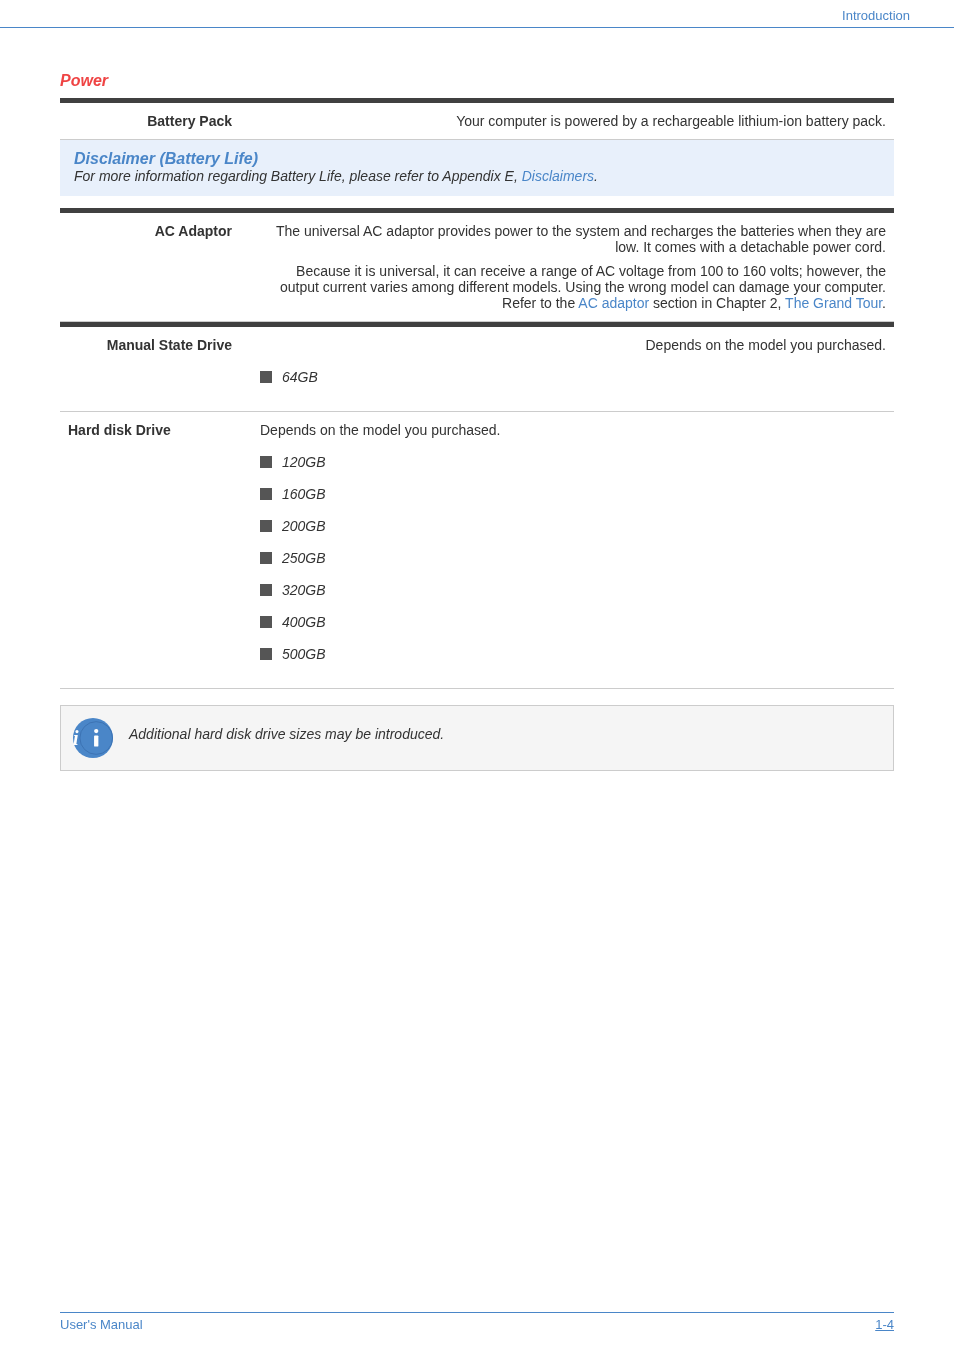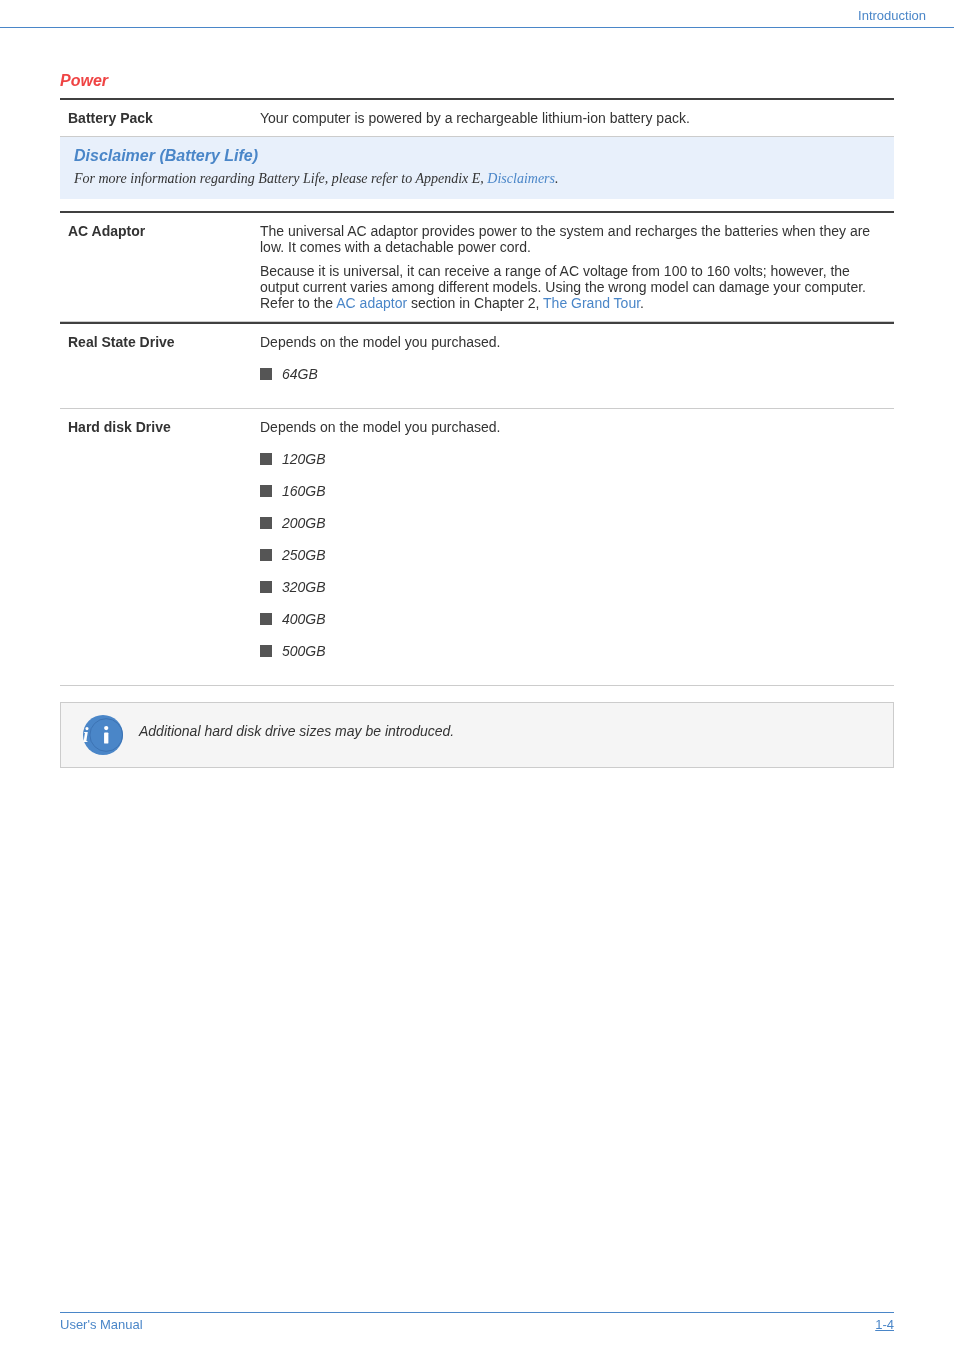--- a/index.html
+++ b/index.html
@@ -10,21 +10,21 @@
       background: #fff;
       width: 954px;
       min-height: 1352px;
       position: relative;
     }
 
     
     .top-header {
       display: flex;
       justify-content: flex-end;
-      padding: 8px 28px 4px 40px;
+      padding: 8px 44px 4px 40px;
       border-bottom: 1px solid #4a86c8;
     }
     .top-header-title {
       color: #4a86c8;
       font-size: 13px;
     }
 
     
     .content {
       padding: 20px 60px 40px 60px;
@@ -42,21 +42,22 @@
     
     .spec-table {
       width: 100%;
       border-collapse: collapse;
       margin-bottom: 0;
     }
     .spec-table tr {
       border-bottom: 1px solid #ccc;
     }
     .spec-table tr:first-child {
-      border-top: 2px solid #404040;
+      border-top: 5px solid #404040;
+      text-align: right;
     }
     .spec-table td {
       padding: 10px 8px;
       vertical-align: top;
       font-size: 14px;
     }
     .spec-table td.label {
       font-weight: bold;
       width: 180px;
       white-space: nowrap;
@@ -69,27 +70,25 @@
     .disclaimer-box {
       background: #e8f0fb;
       padding: 10px 14px 12px 14px;
       margin-bottom: 12px;
     }
     .disclaimer-heading {
       color: #4a86c8;
       font-style: italic;
       font-weight: bold;
       font-size: 16px;
-      margin-bottom: 6px;
     }
     .disclaimer-text {
       font-style: italic;
       font-size: 14px;
       color: #333;
-      font-family: Liberation Serif, serif;
     }
     .disclaimer-text a {
       color: #4a86c8;
       text-decoration: none;
     }
 
     
     a {
       color: #4a86c8;
       text-decoration: none;
@@ -109,21 +108,21 @@
       display: inline-block;
       margin-right: 10px;
       flex-shrink: 0;
     }
 
     
     .note-box {
       display: flex;
       align-items: flex-start;
       border: 1px solid #ccc;
-      padding: 12px 22px;
+      padding: 12px 12px;
       margin-top: 16px;
       background: #f5f5f5;
     }
     .note-icon {
       width: 40px;
       height: 40px;
       border-radius: 50%;
       background: #4a86c8;
       color: white;
       font-style: italic;
@@ -208,21 +207,21 @@
       </td>
     </tr>
   </tbody>
     </table>
 
 
   <table class="spec-table">
 
     <tbody>
         <tr>
-      <td class="label">Real State Drive</td>
+      <td class="label">Manual State Drive</td>
       <td class="value">
         <div>Depends on the model you purchased.</div>
         <div class="bullet-item">
           <span class="bullet-square"></span>
           <span>64GB</span>
         </div>
       </td>
     </tr>
 
     <tr>

